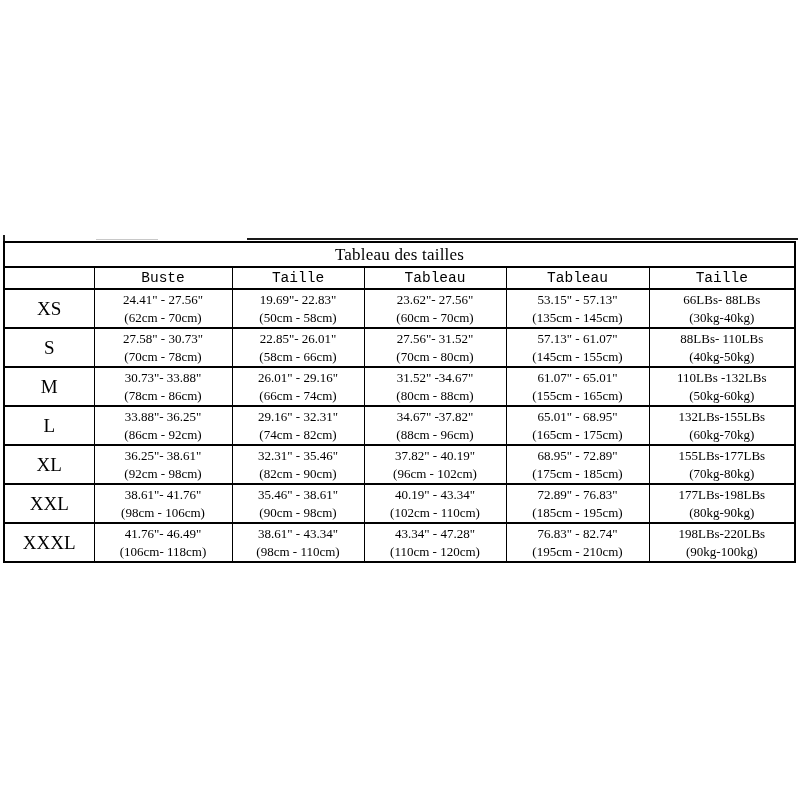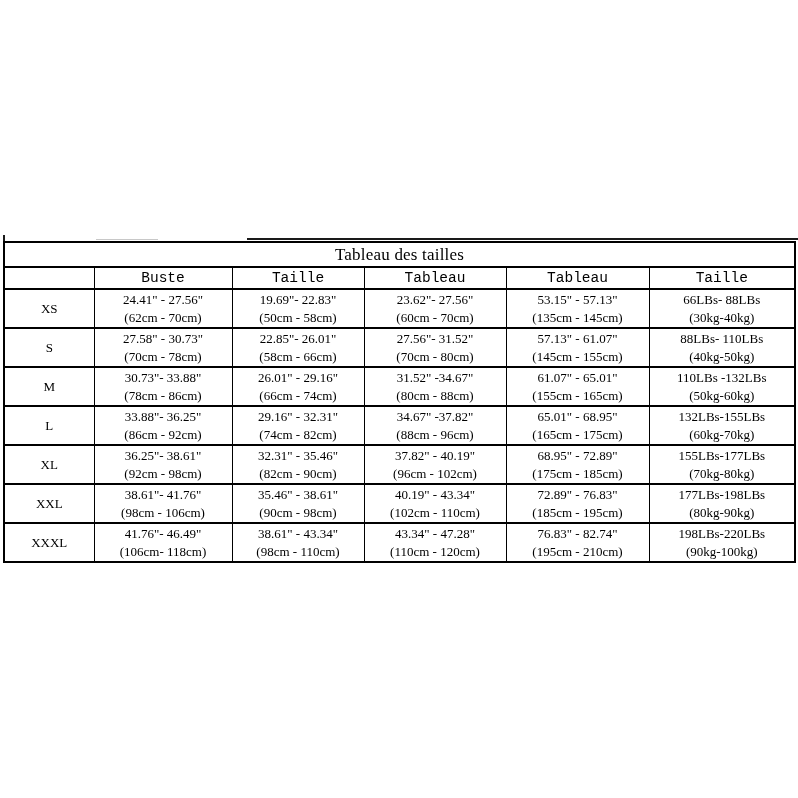--- a/index.html
+++ b/index.html
@@ -43,21 +43,21 @@
   tr.header-row td {
     height: 20px;
     font-size: 14.5px;
     font-family: Liberation Mono, monospace;
   }
   tr.data-row td {
     height: 37px;
     font-size: 13px;
   }
   tr.data-row td.size-cell {
-    font-size: 13px;
+    font-size: 19px;
     margin-left: 31px;
   }
   .m-line {
     line-height: 17.5px;
   }
   
   .artifact-line-dark {
     position: absolute;
     left: 247px;
     top: 238px;

